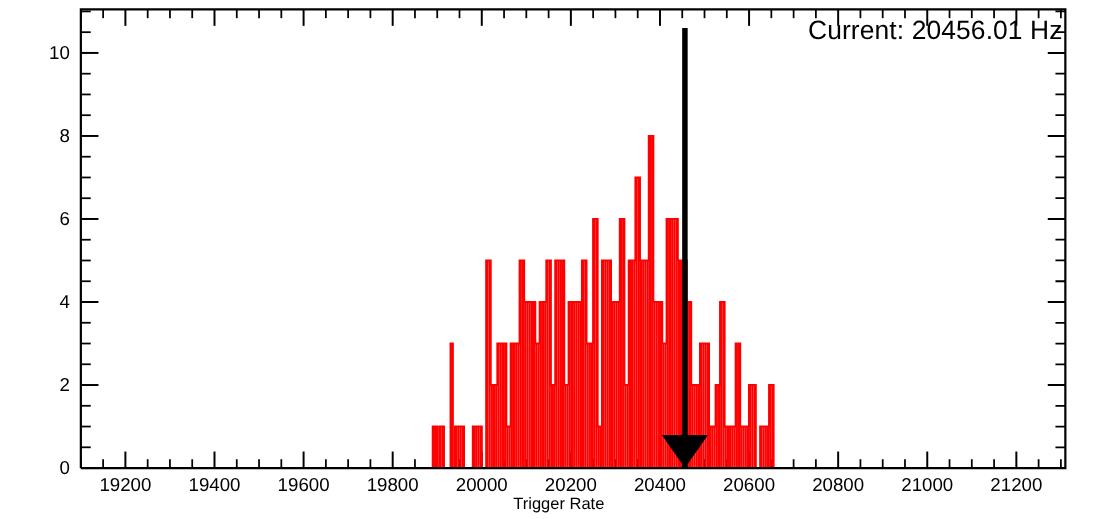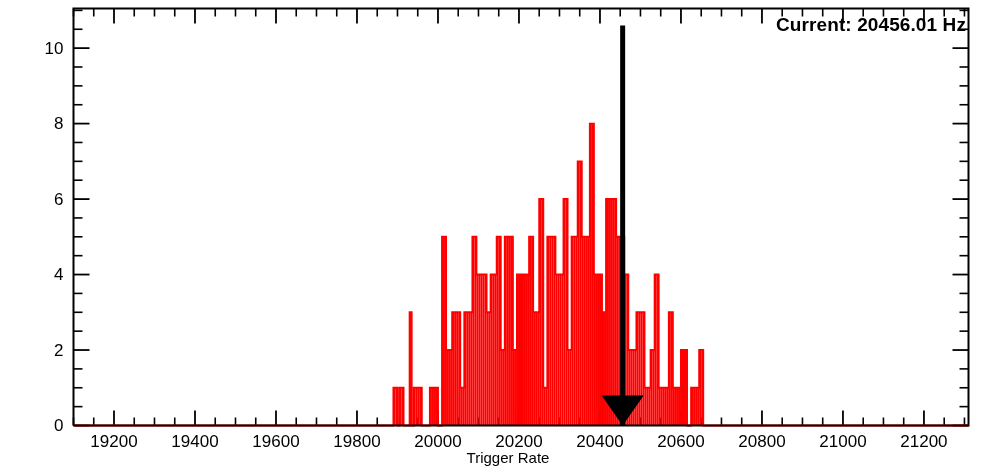--- a/index.html
+++ b/index.html
@@ -2,21 +2,21 @@
 <html><head>
 <meta charset="utf-8">
 <style>
   html,body{margin:0;padding:0;background:#ffffff;}
   body{width:996px;height:472px;overflow:hidden;
        font-family:"Liberation Sans","DejaVu Sans",sans-serif;}
   #root{position:relative;width:996px;height:472px;background:#fff;}
 
   #plot-title{
     position:absolute; right:30px; top:14px;
-    font-size:19px; font-weight:bold; color:#000;
+    font-size:24px; font-weight:normal; color:#000;
     letter-spacing:.1px; white-space:nowrap;
   }
 
   #canvas-svg{position:absolute;left:0;top:0;}
 
   .axis-line{stroke:#000;stroke-width:2;fill:none;}
   .tick{stroke:#000;stroke-width:1.6;}
   .tick-major{stroke:#000;stroke-width:1.8;}
   .hist-path{fill:none;stroke:#ff0000;stroke-width:1.9;
              stroke-linejoin:miter;stroke-linecap:butt;}

